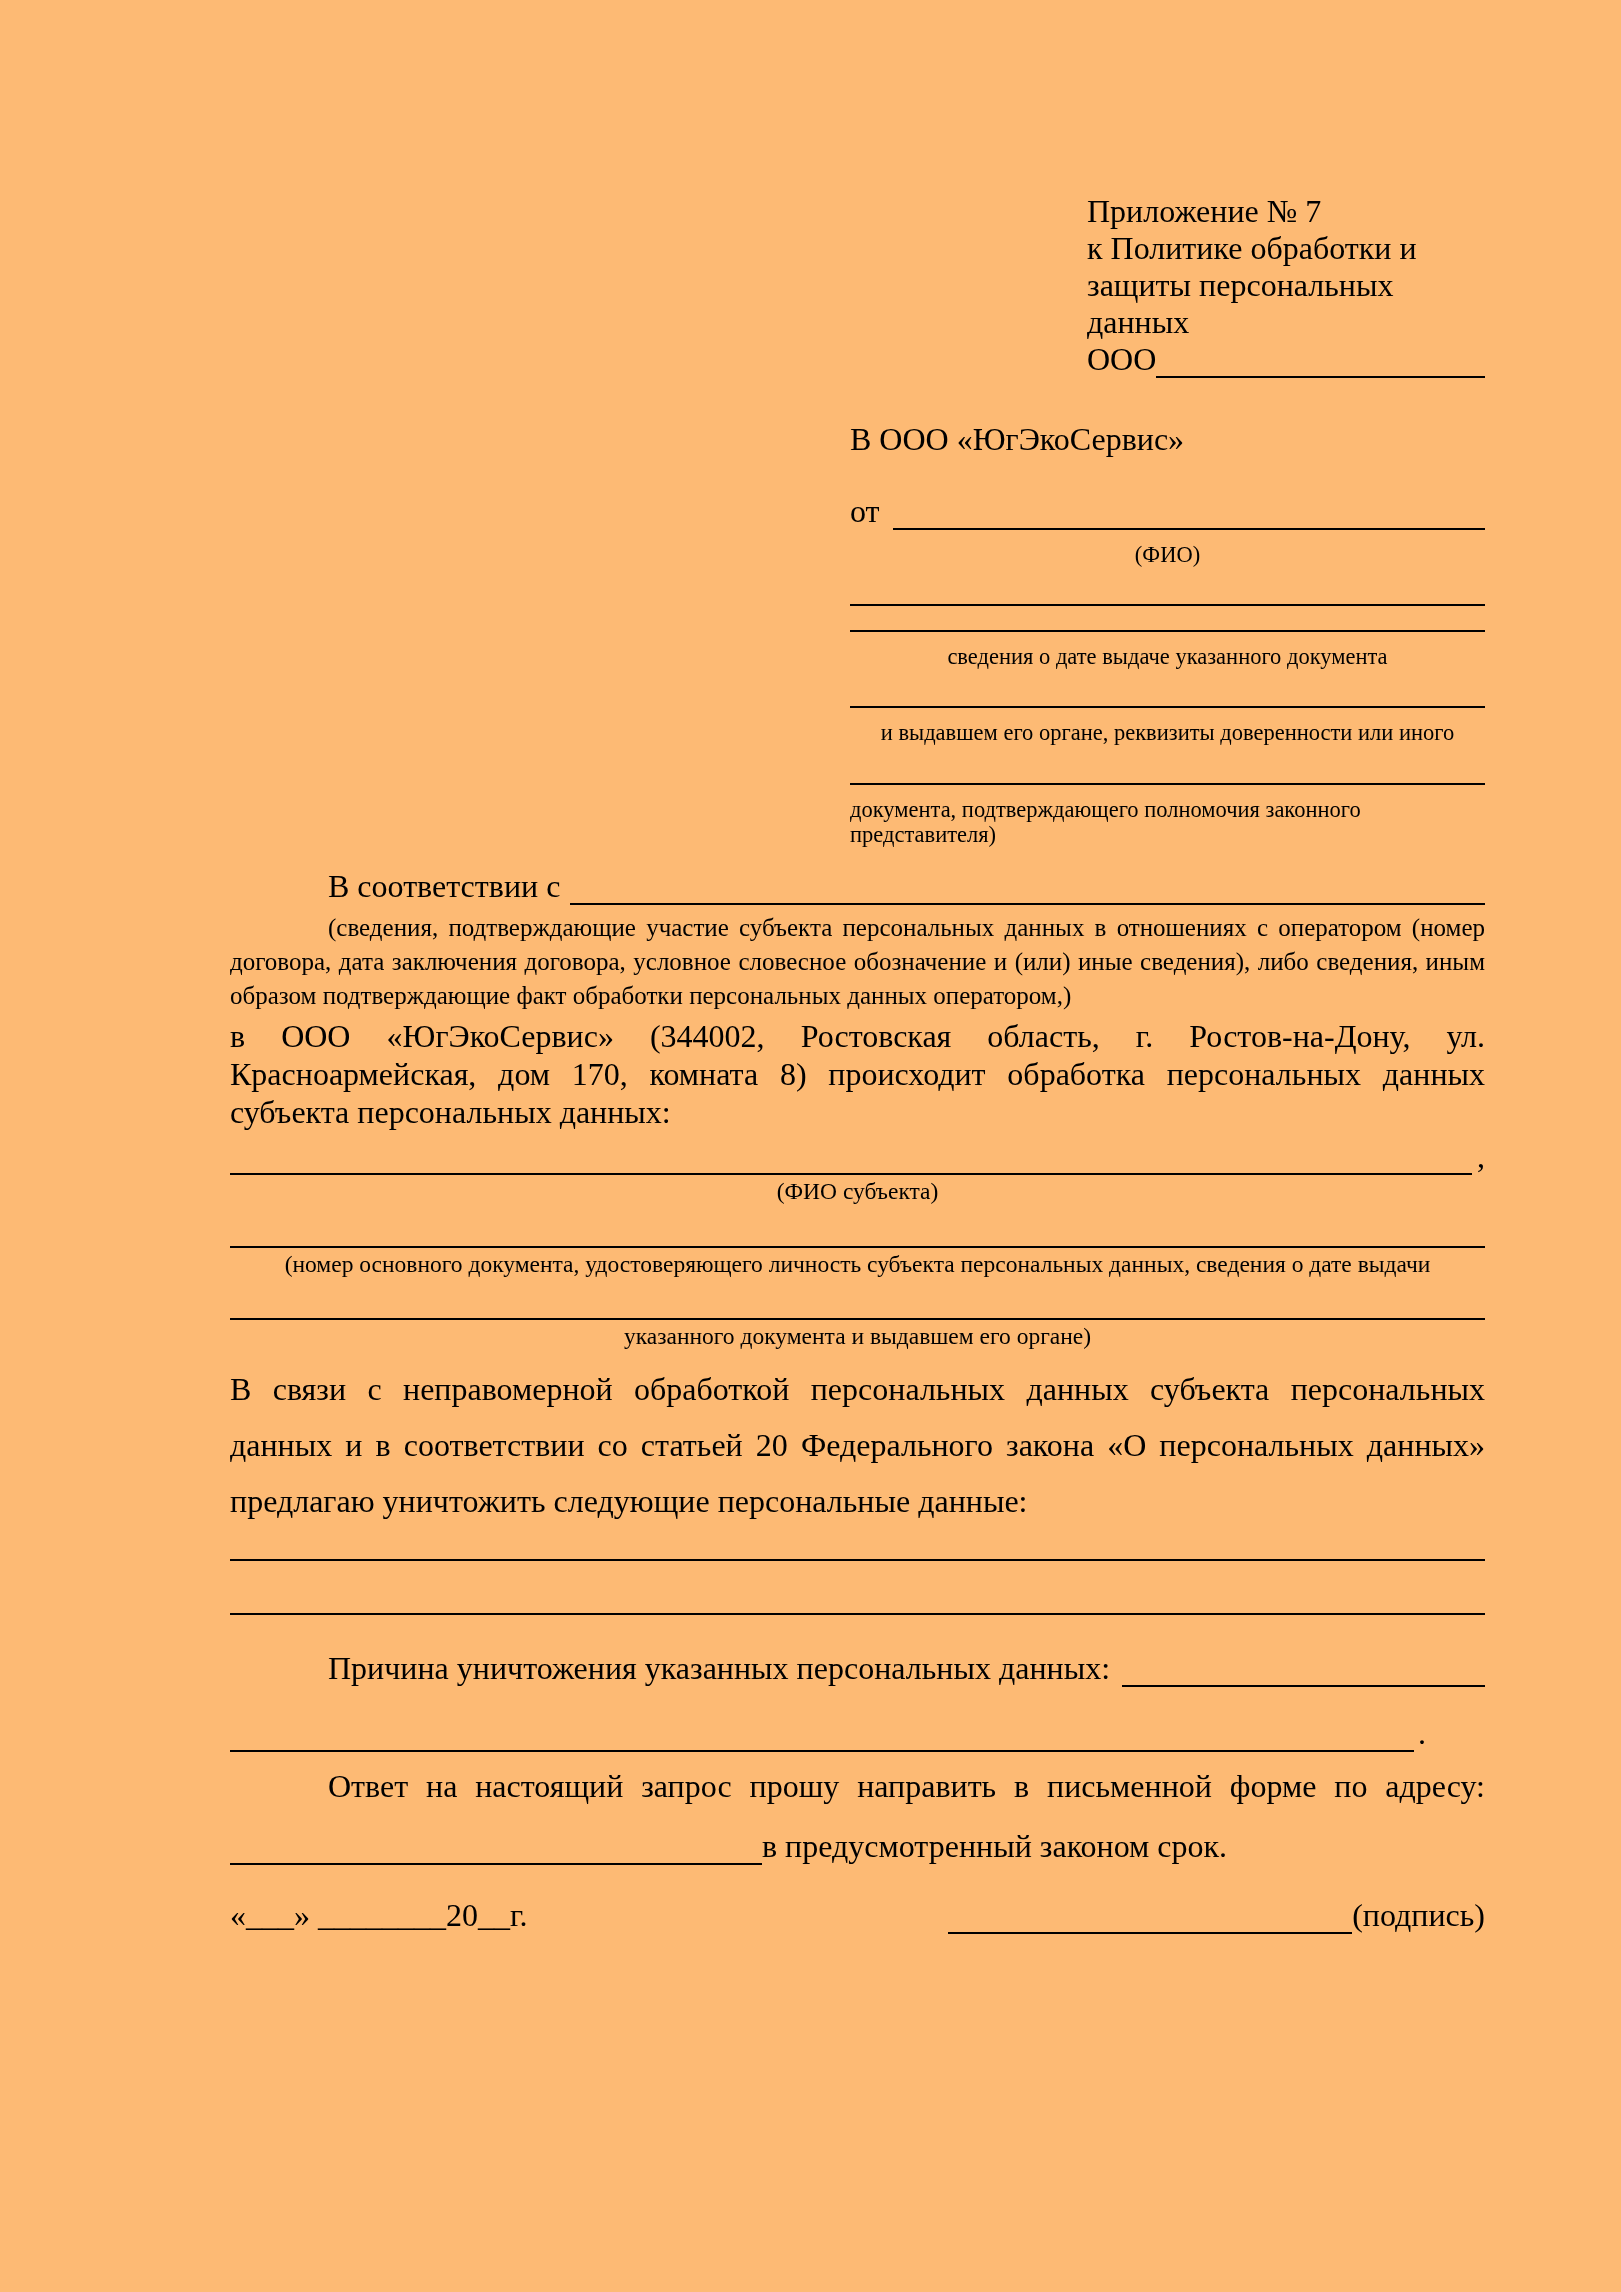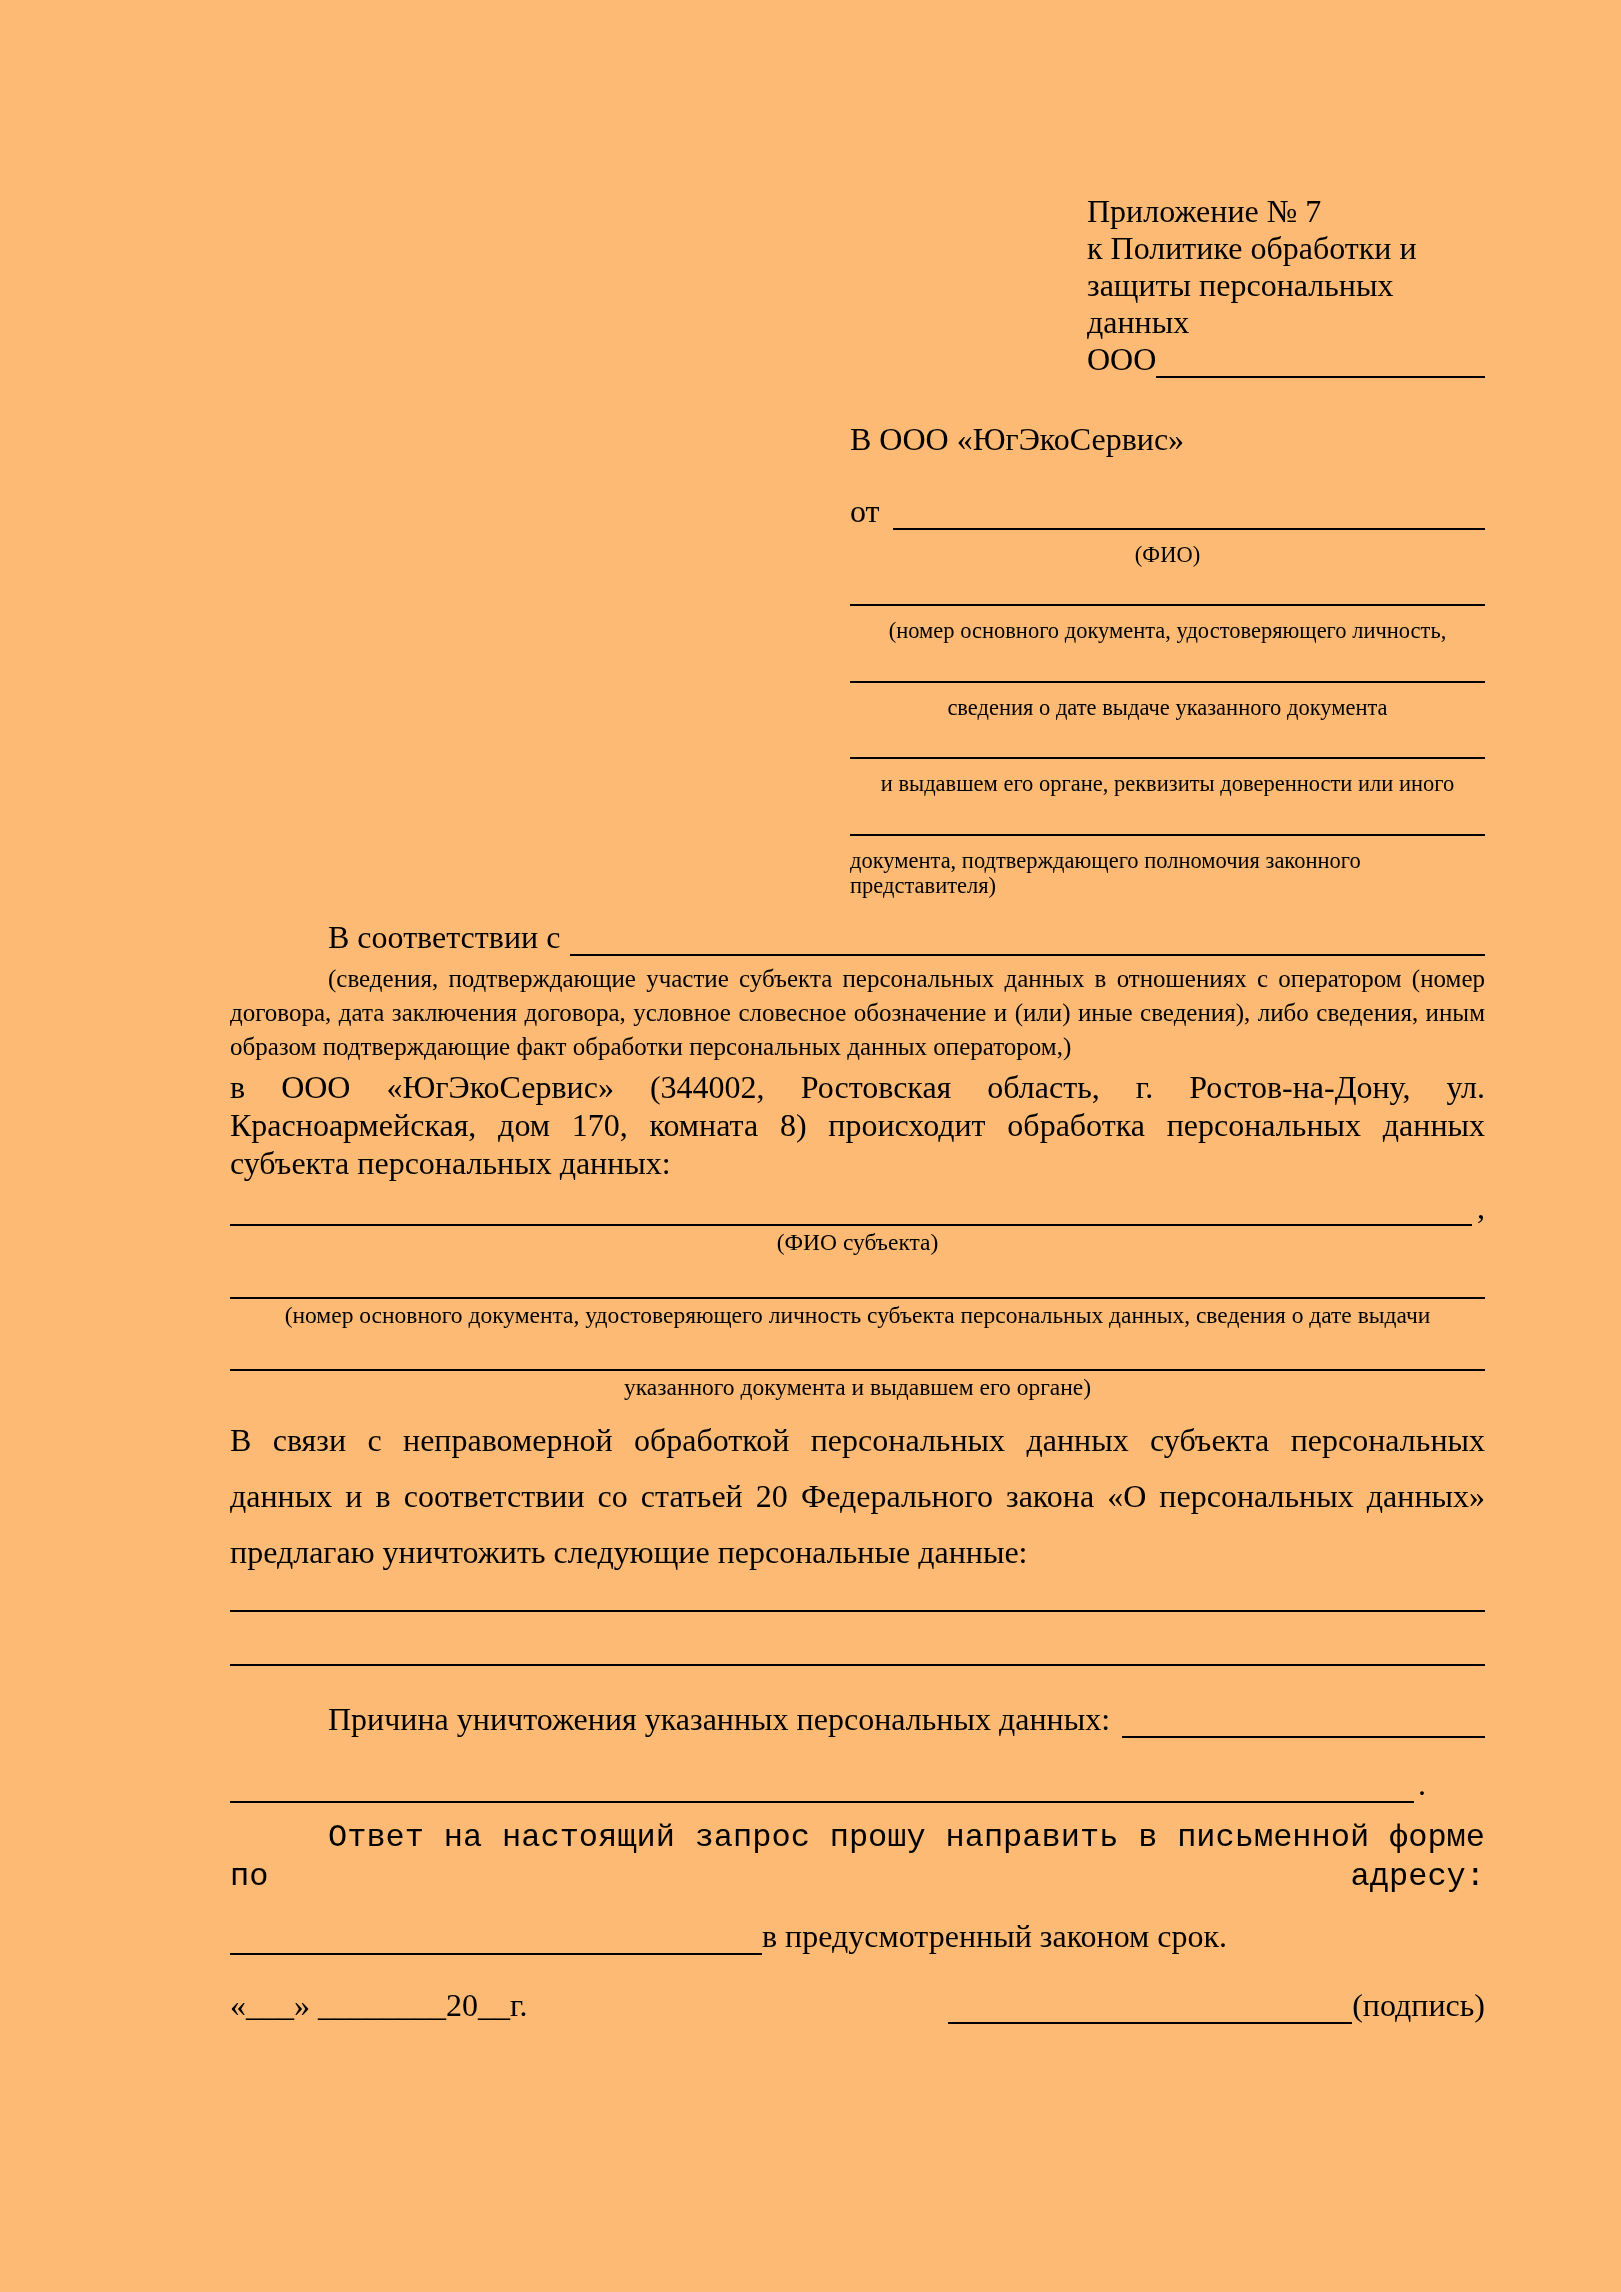--- a/index.html
+++ b/index.html
@@ -59,21 +59,21 @@
   .request-par { margin-top: 11.8px; line-height: 56px; text-align: justify; }
 
   .reason-row { display: flex; align-items: flex-end; margin-top: 31px; }
   .reason-row .label { white-space: nowrap; padding-right: 11.8px; }
   .reason-row .fill { flex: 1; height: 39px; }
 
   .period-row { display: flex; align-items: flex-end; margin-top: 27.4px; padding-right: 59px; }
   .period-row .fill { flex: 1; height: 31px; }
   .period-row .period { padding-left: 3.9px; }
 
-  .reply-par { margin-top: 15.7px; text-indent: 98px; text-align: justify; text-align-last: justify; line-height: 39px; font-family: Liberation Mono, monospace; }
+  .reply-par { margin-top: 15.7px; text-indent: 98px; text-align: justify; text-align-last: justify; line-height: 39px; }
 
   .reply-row { display: flex; align-items: flex-end; margin-top: 21.6px; }
   .reply-row .fill { width: 532px; flex: 0 0 532px; height: 35px; }
 
   .footer-row { display: flex; justify-content: space-between; align-items: flex-end; margin-top: 32px; }
   .sig { display: flex; align-items: flex-end; }
   .sig .fill { width: 404px; height: 35px; }
 </style>
 </head>
 <body>
@@ -93,21 +93,20 @@
 
   <div class="addr">
     <div class="addr-org">В ООО «ЮгЭкоСервис»</div>
     <div class="from-row">
       <span class="label">от</span>
       <span class="fill"></span>
     </div>
     <div class="caption center">(ФИО)</div>
 
     <div class="fill-row"></div>
-    <div class="caption center">(номер основного документа, удостоверяющего личность,</div>
 
     <div class="fill-row"></div>
     <div class="caption center">сведения о дате выдаче указанного документа</div>
 
     <div class="fill-row"></div>
     <div class="caption center">и выдавшем его органе, реквизиты доверенности или иного</div>
 
     <div class="fill-row"></div>
     <div class="caption">документа, подтверждающего полномочия законного представителя)</div>
   </div>

